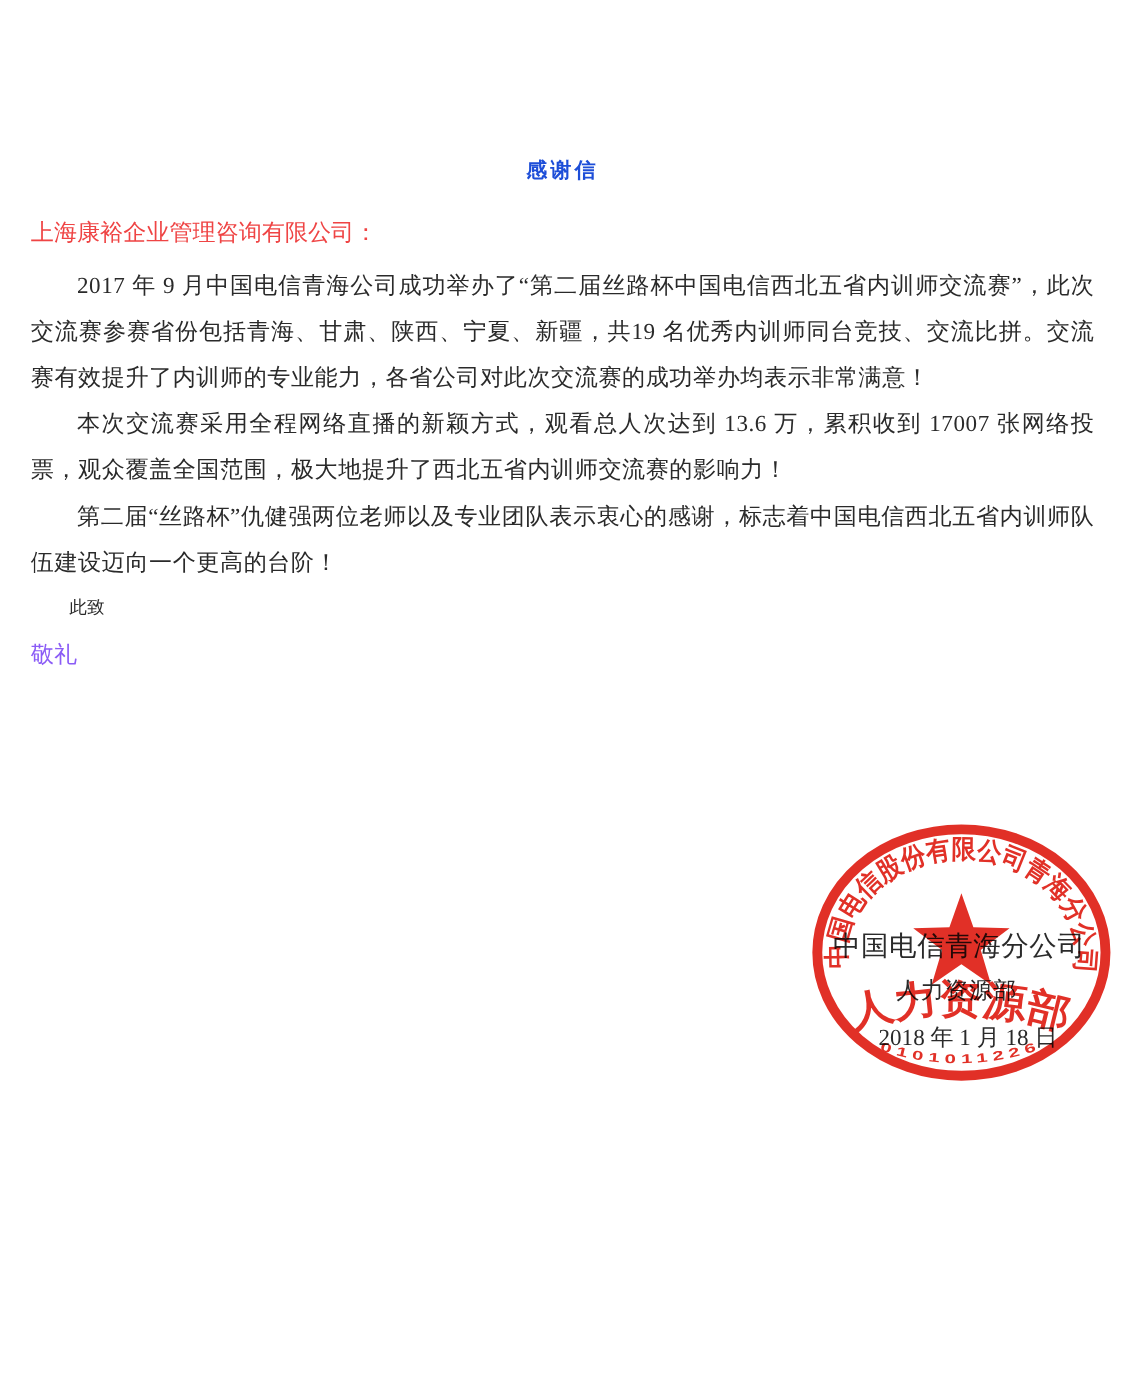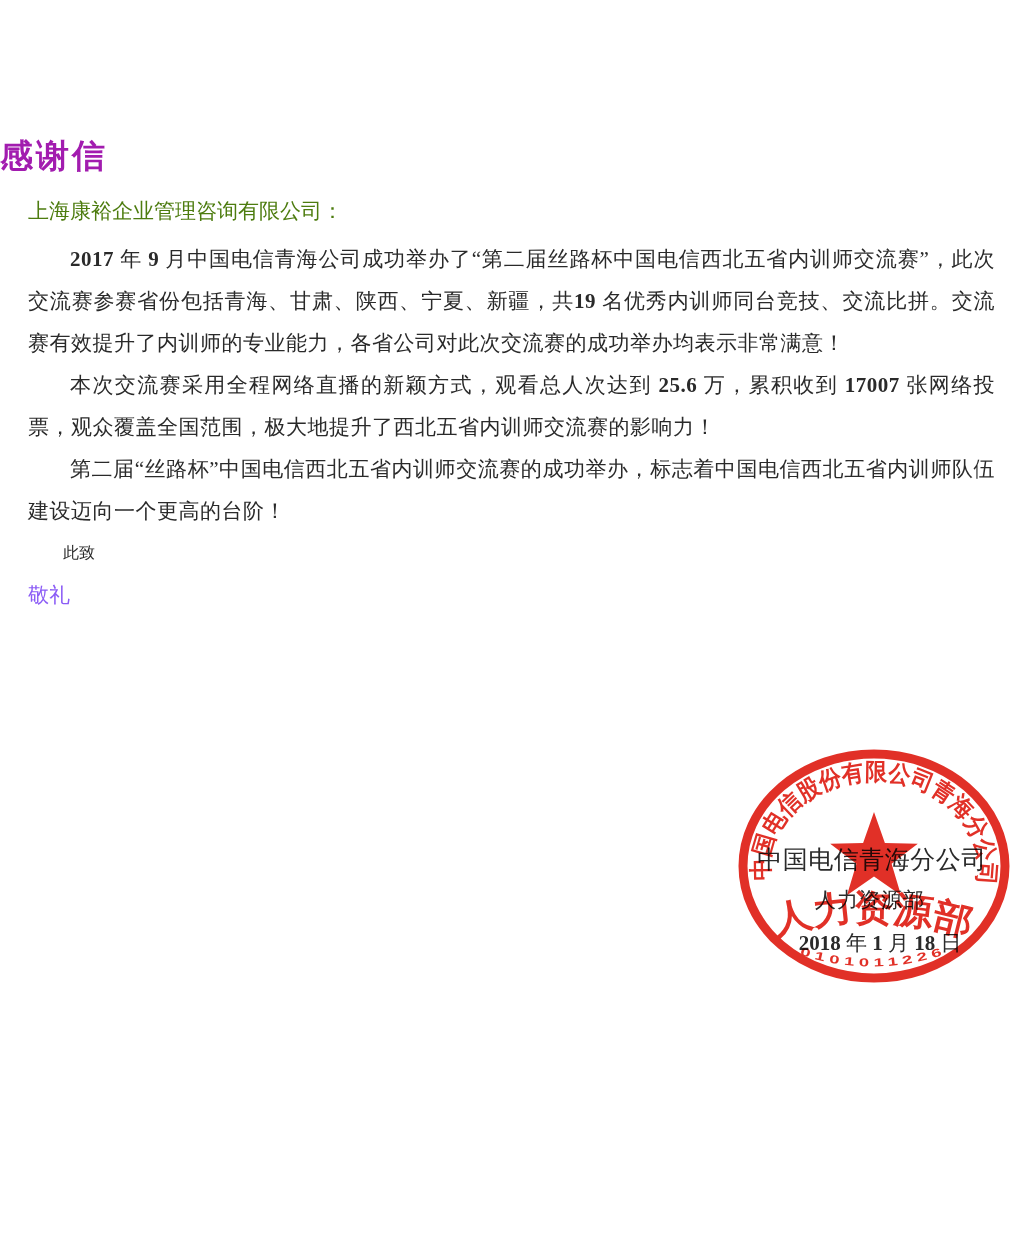--- a/index.html
+++ b/index.html
@@ -3,33 +3,33 @@
 <meta charset="utf-8">
 <style>
   html,body{margin:0;padding:0;}
   body{
     width:1023px;height:1250px;background:#ffffff;overflow:hidden;
     font-family:"Liberation Serif","DejaVu Serif",serif;
     color:#262626;
   }
   .page{position:relative;width:1023px;height:1250px;}
   .title{
-    margin:142px 0 0 0;
-    font-size:33px;font-weight:bold;letter-spacing:3px;color:#a21caf;
+    margin:142px 0 0 0;text-align:center;
+    font-size:19px;font-weight:bold;letter-spacing:3px;color:#1d4ed8;
     line-height:28px;
   }
   .flow{padding:0 28px;}
   .recipient{
-    margin:20px 0 6px 0;font-size:21px;line-height:42px;color:#4d7c0f;
+    margin:20px 0 6px 0;font-size:21px;line-height:42px;color:#ef4444;
   }
   .para{
     margin:0;font-size:21px;line-height:42px;text-indent:2em;
     text-align:justify;color:#2a2a2a;letter-spacing:0.5px;
   }
-  .para b, .sig-date b, .recipient b{font-weight:bold;}
+  .para b, .sig-date b, .recipient b{font-weight:normal;}
   .closing-cizhi{margin:0;font-size:16px;line-height:42px;text-indent:35px;color:#2a2a2a;}
   .closing-jingli{margin:0;font-size:21px;line-height:42px;color:#8b5cf6;}
   .sig-line{position:absolute;text-align:center;color:#2a2a2a;white-space:nowrap;}
   .sig-company{top:701px;left:722px;width:300px;font-size:25px;letter-spacing:0.5px;}
   .sig-dept{top:744px;left:720px;width:300px;font-size:21px;letter-spacing:1px;}
   .sig-date{top:787px;left:730px;width:300px;font-size:21px;}
   .seal{
     position:absolute;left:734px;top:604px;width:280px;height:242px;
     mix-blend-mode:multiply;opacity:0.95;
   }
@@ -38,22 +38,22 @@
 </head>
 <body>
 
 <div class="page">
 
   <h1 class="title">感谢信</h1>
 
   <div class="flow">
     <p class="recipient">上海康裕企业管理咨询有限公司：</p>
     <p class="para"><b>2017</b> 年 <b>9</b> 月中国电信青海公司成功举办了“第二届丝路杯中国电信西北五省内训师交流赛”，此次交流赛参赛省份包括青海、甘肃、陕西、宁夏、新疆，共<b>19</b> 名优秀内训师同台竞技、交流比拼。交流赛有效提升了内训师的专业能力，各省公司对此次交流赛的成功举办均表示非常满意！</p>
-    <p class="para">本次交流赛采用全程网络直播的新颖方式，观看总人次达到 <b>25.6</b> 万，累积收到 <b>17007</b> 张网络投票，观众覆盖全国范围，极大地提升了西北五省内训师交流赛的影响力！</p>
-    <p class="para">第二届“丝路杯”中国电信西北五省内训师交流赛的成功举办，标志着中国电信西北五省内训师队伍建设迈向一个更高的台阶！</p>
+    <p class="para">本次交流赛采用全程网络直播的新颖方式，观看总人次达到 <b>13.6</b> 万，累积收到 <b>17007</b> 张网络投票，观众覆盖全国范围，极大地提升了西北五省内训师交流赛的影响力！</p>
+    <p class="para">第二届“丝路杯”仇健强两位老师以及专业团队表示衷心的感谢，标志着中国电信西北五省内训师队伍建设迈向一个更高的台阶！</p>
     <p class="closing-cizhi">此致</p>
     <p class="closing-jingli">敬礼</p>
   </div>
 
   <div class="sig-line sig-company">中国电信青海分公司</div>
   <div class="sig-line sig-dept">人力资源部</div>
   <div class="sig-line sig-date"><b>2018</b> 年 <b>1</b> 月 <b>18</b> 日</div>
 
   <svg class="seal" viewBox="0 0 280 242" xmlns="http://www.w3.org/2000/svg">
     <defs>

